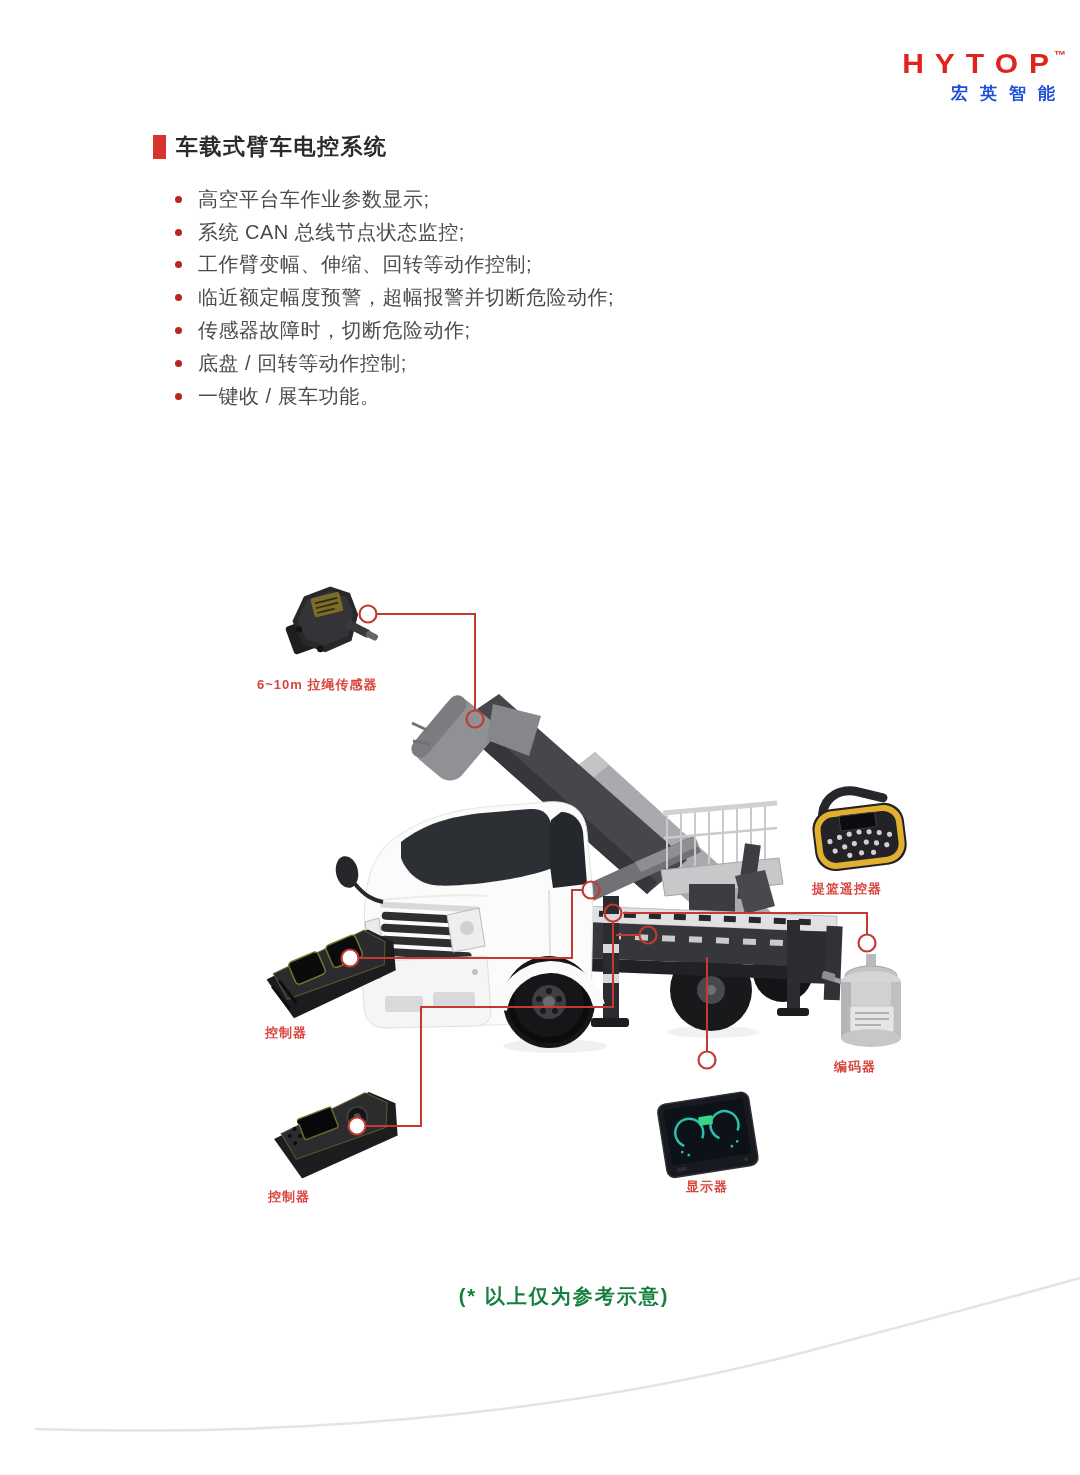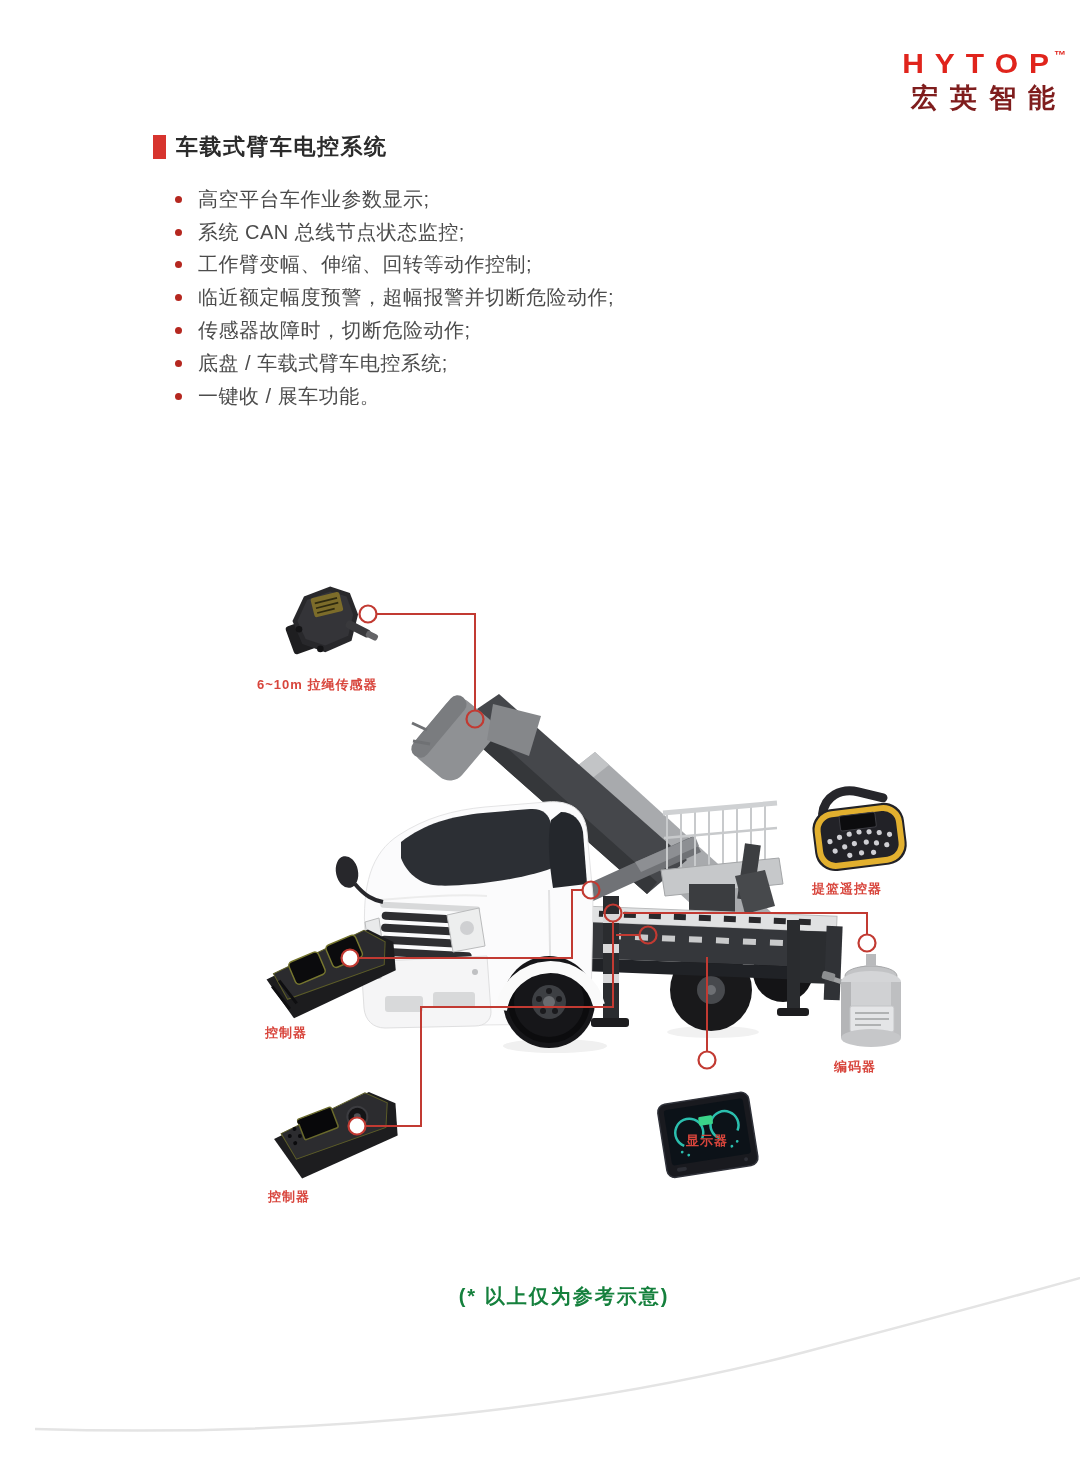--- a/index.html
+++ b/index.html
@@ -5,37 +5,37 @@
   html,body{margin:0;padding:0;background:#ffffff;}
   .page{
     position:relative;width:1080px;height:1475px;background:#ffffff;overflow:hidden;
     font-family:"Liberation Sans","DejaVu Sans",sans-serif;
     margin-left:35px;
   }
   
   .logo{position:absolute;top:48px;right:60px;display:flex;flex-direction:column;align-items:flex-end;}
   .logo-brand{font-size:30px;font-weight:800;color:#e0241c;letter-spacing:11px;margin-right:-11px;line-height:1;transform:scaleY(.95);white-space:nowrap;}
   .logo-tm{font-size:12px;font-weight:700;color:#e0241c;vertical-align:14px;letter-spacing:0;margin-left:-6px;}
-  .logo-cn{font-size:27px;font-weight:700;color:#7f1d1d;letter-spacing:12px;margin-right:-12px;margin-top:7px;line-height:1;white-space:nowrap;}
+  .logo-cn{font-size:17px;font-weight:700;color:#1d4ed8;letter-spacing:12px;margin-right:-12px;margin-top:7px;line-height:1;white-space:nowrap;}
   
   .sec{position:absolute;left:118px;top:132px;display:flex;align-items:center;justify-content:flex-end;}
   .sec-bar{width:13px;height:24px;background:#d7342e;margin-right:10px;flex:none;}
   .sec-title{font-size:22px;font-weight:700;color:#2b2b2b;letter-spacing:1.5px;white-space:nowrap;}
   
   .features{position:absolute;left:140px;top:183px;margin:0;padding:0;list-style:none;}
   .features li{display:flex;align-items:center;height:32.8px;font-size:20px;color:#4c4c4c;letter-spacing:.5px;white-space:nowrap;}
   .features li::before{content:"";width:7px;height:7px;border-radius:50%;background:#b5271f;margin-right:16px;flex:none;}
   
   .dlabel{position:absolute;color:#d8453c;font-weight:700;font-size:13px;letter-spacing:1px;white-space:nowrap;}
   .lbl-rope{left:222px;top:676px;}
   .lbl-remote{left:777px;top:880px;}
   .lbl-ctrl1{left:230px;top:1024px;}
   .lbl-ctrl2{left:233px;top:1188px;}
   .lbl-encoder{left:799px;top:1058px;}
-  .lbl-display{left:651px;top:1132px;}
+  .lbl-display{left:651px;top:1178px;}
   .note{position:absolute;left:0;top:1283px;width:1058px;text-align:center;color:#15803d;font-weight:700;font-size:20px;letter-spacing:2px;}
   svg.layer{position:absolute;left:0;top:0;}
 </style>
 </head>
 <body>
 
 <div class="page">
 
   <div class="logo">
     <div class="logo-brand"><span>HYTOP</span><span class="logo-tm">™</span></div>
@@ -46,21 +46,21 @@
     <span class="sec-bar"></span>
     <span class="sec-title">车载式臂车电控系统</span>
   </div>
 
   <ul class="features">
     <li>高空平台车作业参数显示;</li>
     <li>系统 CAN 总线节点状态监控;</li>
     <li>工作臂变幅、伸缩、回转等动作控制;</li>
     <li>临近额定幅度预警，超幅报警并切断危险动作;</li>
     <li>传感器故障时，切断危险动作;</li>
-    <li>底盘 / 车载式臂车电控系统;</li>
+    <li>底盘 / 回转等动作控制;</li>
     <li>一键收 / 展车功能。</li>
   </ul>
 
   <svg class="layer" width="1080" height="1475" viewBox="0 0 1080 1475">
 
     <line x1="1047" y1="0" x2="1047" y2="1286" stroke="#ededed" stroke-width="1.5"></line>
 
     <g transform="translate(246,580) scale(0.82)">
       <rect x="10" y="52" width="28" height="36" rx="4" fill="#1e1e20" transform="rotate(-20 24 70)"></rect>
       <polygon points="28,20 60,8 84,16 94,42 86,74 54,88 26,78 14,50" fill="#28282b"></polygon>

